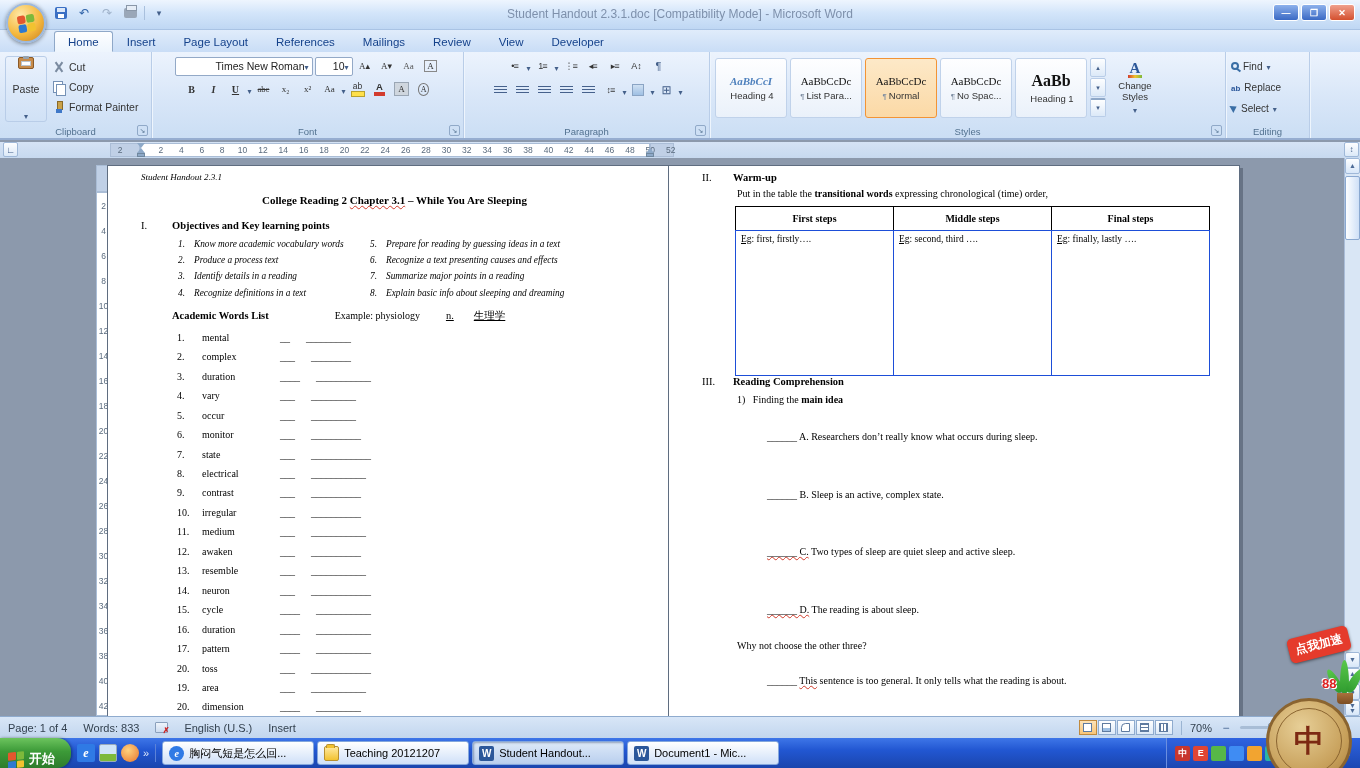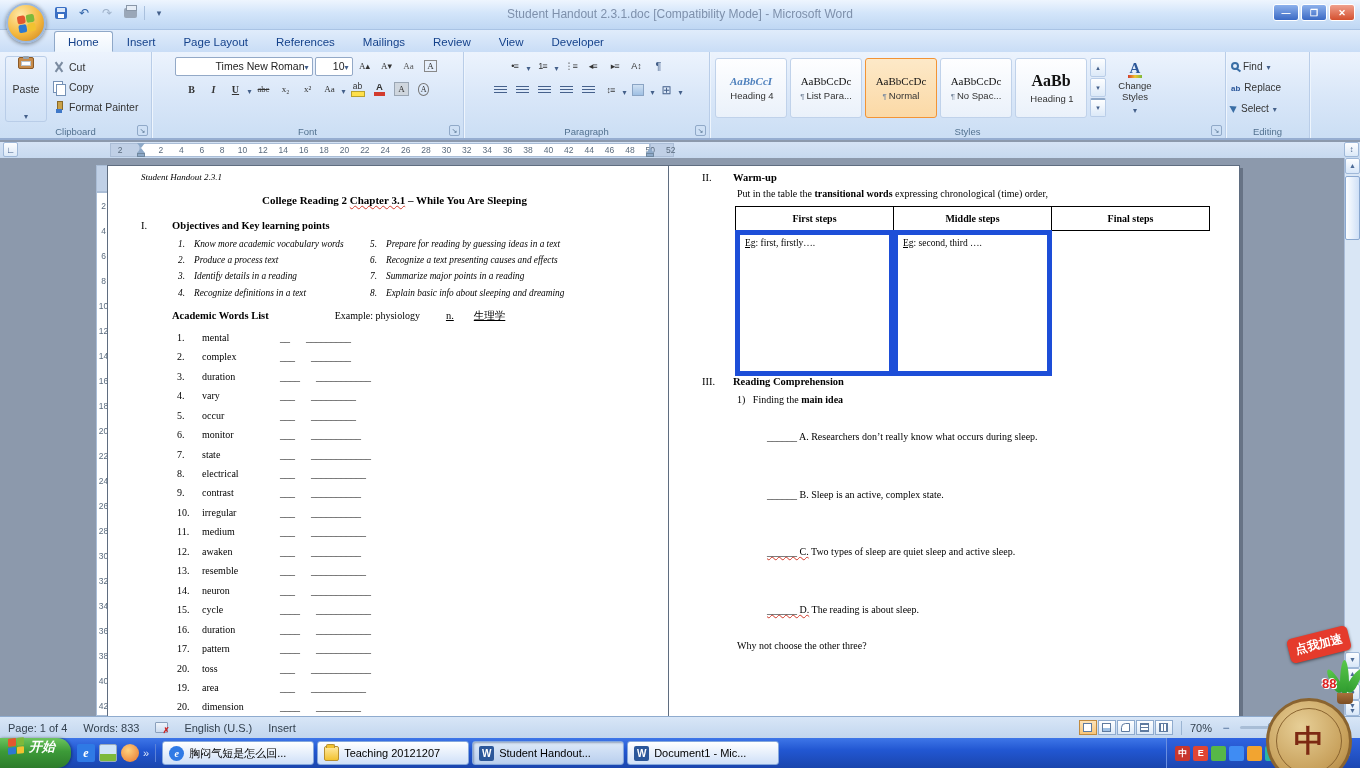--- a/index.html
+++ b/index.html
@@ -198,21 +198,21 @@
 
   
   .p2{padding:6px 28px 0 33px;font-size:10px}
   .qline{white-space:pre-wrap}
   .p2 .sec-row{margin-top:0}
   .p2-intro{margin-left:35px;margin-top:5px}
   .wtable{margin-left:33px;margin-top:7px;width:477px;font-size:10px}
   .wt-row{display:flex}
   .wt-hcell{width:159px;height:25px;border:1px solid #000;margin-left:-1px;font-weight:bold;text-align:center;line-height:24px}
   .wt-row .wt-hcell:first-child,.wt-row .wt-cell:first-child{margin-left:0}
-  .wt-cell{width:159px;height:146px;border:5px solid #1d4ed8;margin-left:-1px;margin-top:-1px;padding:3px 5px;font-size:9.5px}
+  .wt-cell{width:159px;height:146px;border:1px solid #1d4ed8;margin-left:-1px;margin-top:-1px;padding:3px 5px;font-size:9.5px}
   .wt-cell .u{text-decoration:underline}
   .sec3-row{margin-top:22px}
   .q1{margin-left:35px;margin-top:7px}
   .options{margin-left:35px;margin-top:3px;line-height:19.2px}
   .opt-line{white-space:pre-wrap}
   .w .opt-lead{text-decoration:underline wavy #d03a2a;text-decoration-thickness:1px;text-decoration-skip-ink:none}
   .whynot-title{margin-left:35px;margin-top:2px}
   .whynot{margin-left:35px;line-height:19.2px}
   .wavy{text-decoration:underline wavy #d03a2a;text-decoration-thickness:1px;text-decoration-skip-ink:none}
   .b{font-weight:bold}
@@ -247,22 +247,22 @@
   .zoom-sep{width:1px;height:14px;background:#9ab4d2}
   .slider{position:relative;width:92px;height:12px;display:flex;align-items:center}
   .slider-track{width:100%;height:3px;background:#a8bdd6;border-radius:2px}
   .slider-mid{position:absolute;left:50%;top:1px;width:1px;height:10px;background:#7f98b6}
   .slider-thumb{position:absolute;left:30%;top:1px;width:7px;height:11px;background:linear-gradient(#fdfeff,#cfe0f7);border:1px solid #7f98b6;border-radius:2px}
   .zpm{font-size:12px;color:#4d6b96;width:12px;text-align:center}
 
   
   .taskbar{position:absolute;left:0;top:738px;width:100%;height:30px;
     background:linear-gradient(#3e76e8,#2257d2 40%,#1a45ad);display:flex;align-items:center}
-  .start-btn{height:30px;padding:0 16px 0 8px;display:flex;align-items:flex-start;gap:5px;color:#fff;font-weight:bold;
-    font-size:13px;font-style:italic;border-radius:0 14px 14px 0;
+  .start-btn{height:30px;padding:0 16px 0 8px;display:flex;align-items:flex-end;gap:5px;color:#fff;font-weight:bold;
+    font-size:13px;border-radius:0 14px 14px 0;
     background:linear-gradient(#6cc45e,#3c9a38 45%,#2d7c2b);box-shadow:1px 0 3px rgba(0,0,0,.4)}
   .flag{width:16px;height:16px;display:grid;grid-template-columns:1fr 1fr;gap:1px;transform:skewY(-6deg)}
   .flag span{border-radius:1px}
   .quick{display:flex;align-items:center;gap:4px;padding:0 6px;border-right:1px solid #5c82d8}
   .ql{width:18px;height:18px;border-radius:2px;display:flex;align-items:center;justify-content:center}
   .ql-ie{background:#2f7ae5;color:#fff;font-family:"Liberation Serif",serif;font-style:italic;font-weight:bold;font-size:12px}
   .ql-ie::before{content:"e"}
   .ql-desk{background:linear-gradient(#cfe4f8 55%,#7db93b 55%);border:1px solid #9ab}
   .ql-mp{background:radial-gradient(circle at 40% 35%,#ffd27e,#e8742d);border-radius:50%}
   .ql-more{color:#dfe8fa;font-size:11px}
@@ -793,20 +793,21 @@
           <div class="wt-row">
 
           <div class="wt-hcell">First steps</div>
               <div class="wt-hcell">Middle steps</div>
               <div class="wt-hcell">Final steps</div>
             </div>
           <div class="wt-row">
 
           <div class="wt-cell"><span class="u">Eg</span><span>: first, firstly….</span></div>
               <div class="wt-cell"><span class="u">Eg</span><span>: second, third ….</span></div>
+              <div class="wt-cell"><span class="u">Eg</span><span>: finally, lastly ….</span></div>
             </div>
         </div>
         <div class="sec-row sec3-row">
           <span class="sec-num">III.</span>
           <span class="sec-title">Reading Comprehension</span>
         </div>
         <div class="q1 qline"><span>1)   Finding the </span><span class="rt-b">main idea</span></div>
         <div class="options">
 
         <div class="opt-line">
@@ -816,20 +817,29 @@
             <span class="opt-lead">______ B.</span><span> Sleep is an active, complex state.</span>
           </div>
             <div class="opt-line w">
             <span class="opt-lead">______ C.</span><span> Two types of sleep are quiet sleep and active sleep.</span>
           </div>
             <div class="opt-line w">
             <span class="opt-lead">______ D.</span><span> The reading is about sleep.</span>
           </div>
           </div>
         <div class="whynot-title">Why not choose the other three?</div>
+        <div class="whynot">
+
+        <div class="opt-line">
+            <span>______ </span><span class="wavy">This</span><span> sentence is too general. It only tells what the reading is about.</span><span class="b"></span><span></span><span class="wavy"></span><span></span>
+          </div>
+            <div class="opt-line">
+            <span class="b"></span><span></span><span class="wavy"></span><span></span>
+          </div>
+          </div>
 
       </div>
     </div>
 
     <div class="v-scroll">
       <span class="sb-btn sb-up">▲</span>
       <span class="sb-thumb"></span>
       <span class="sb-btn sb-down">▼</span>
       <span class="sb-btn sb-prev">
           <span class="dbl">▲<br>▲</span>

